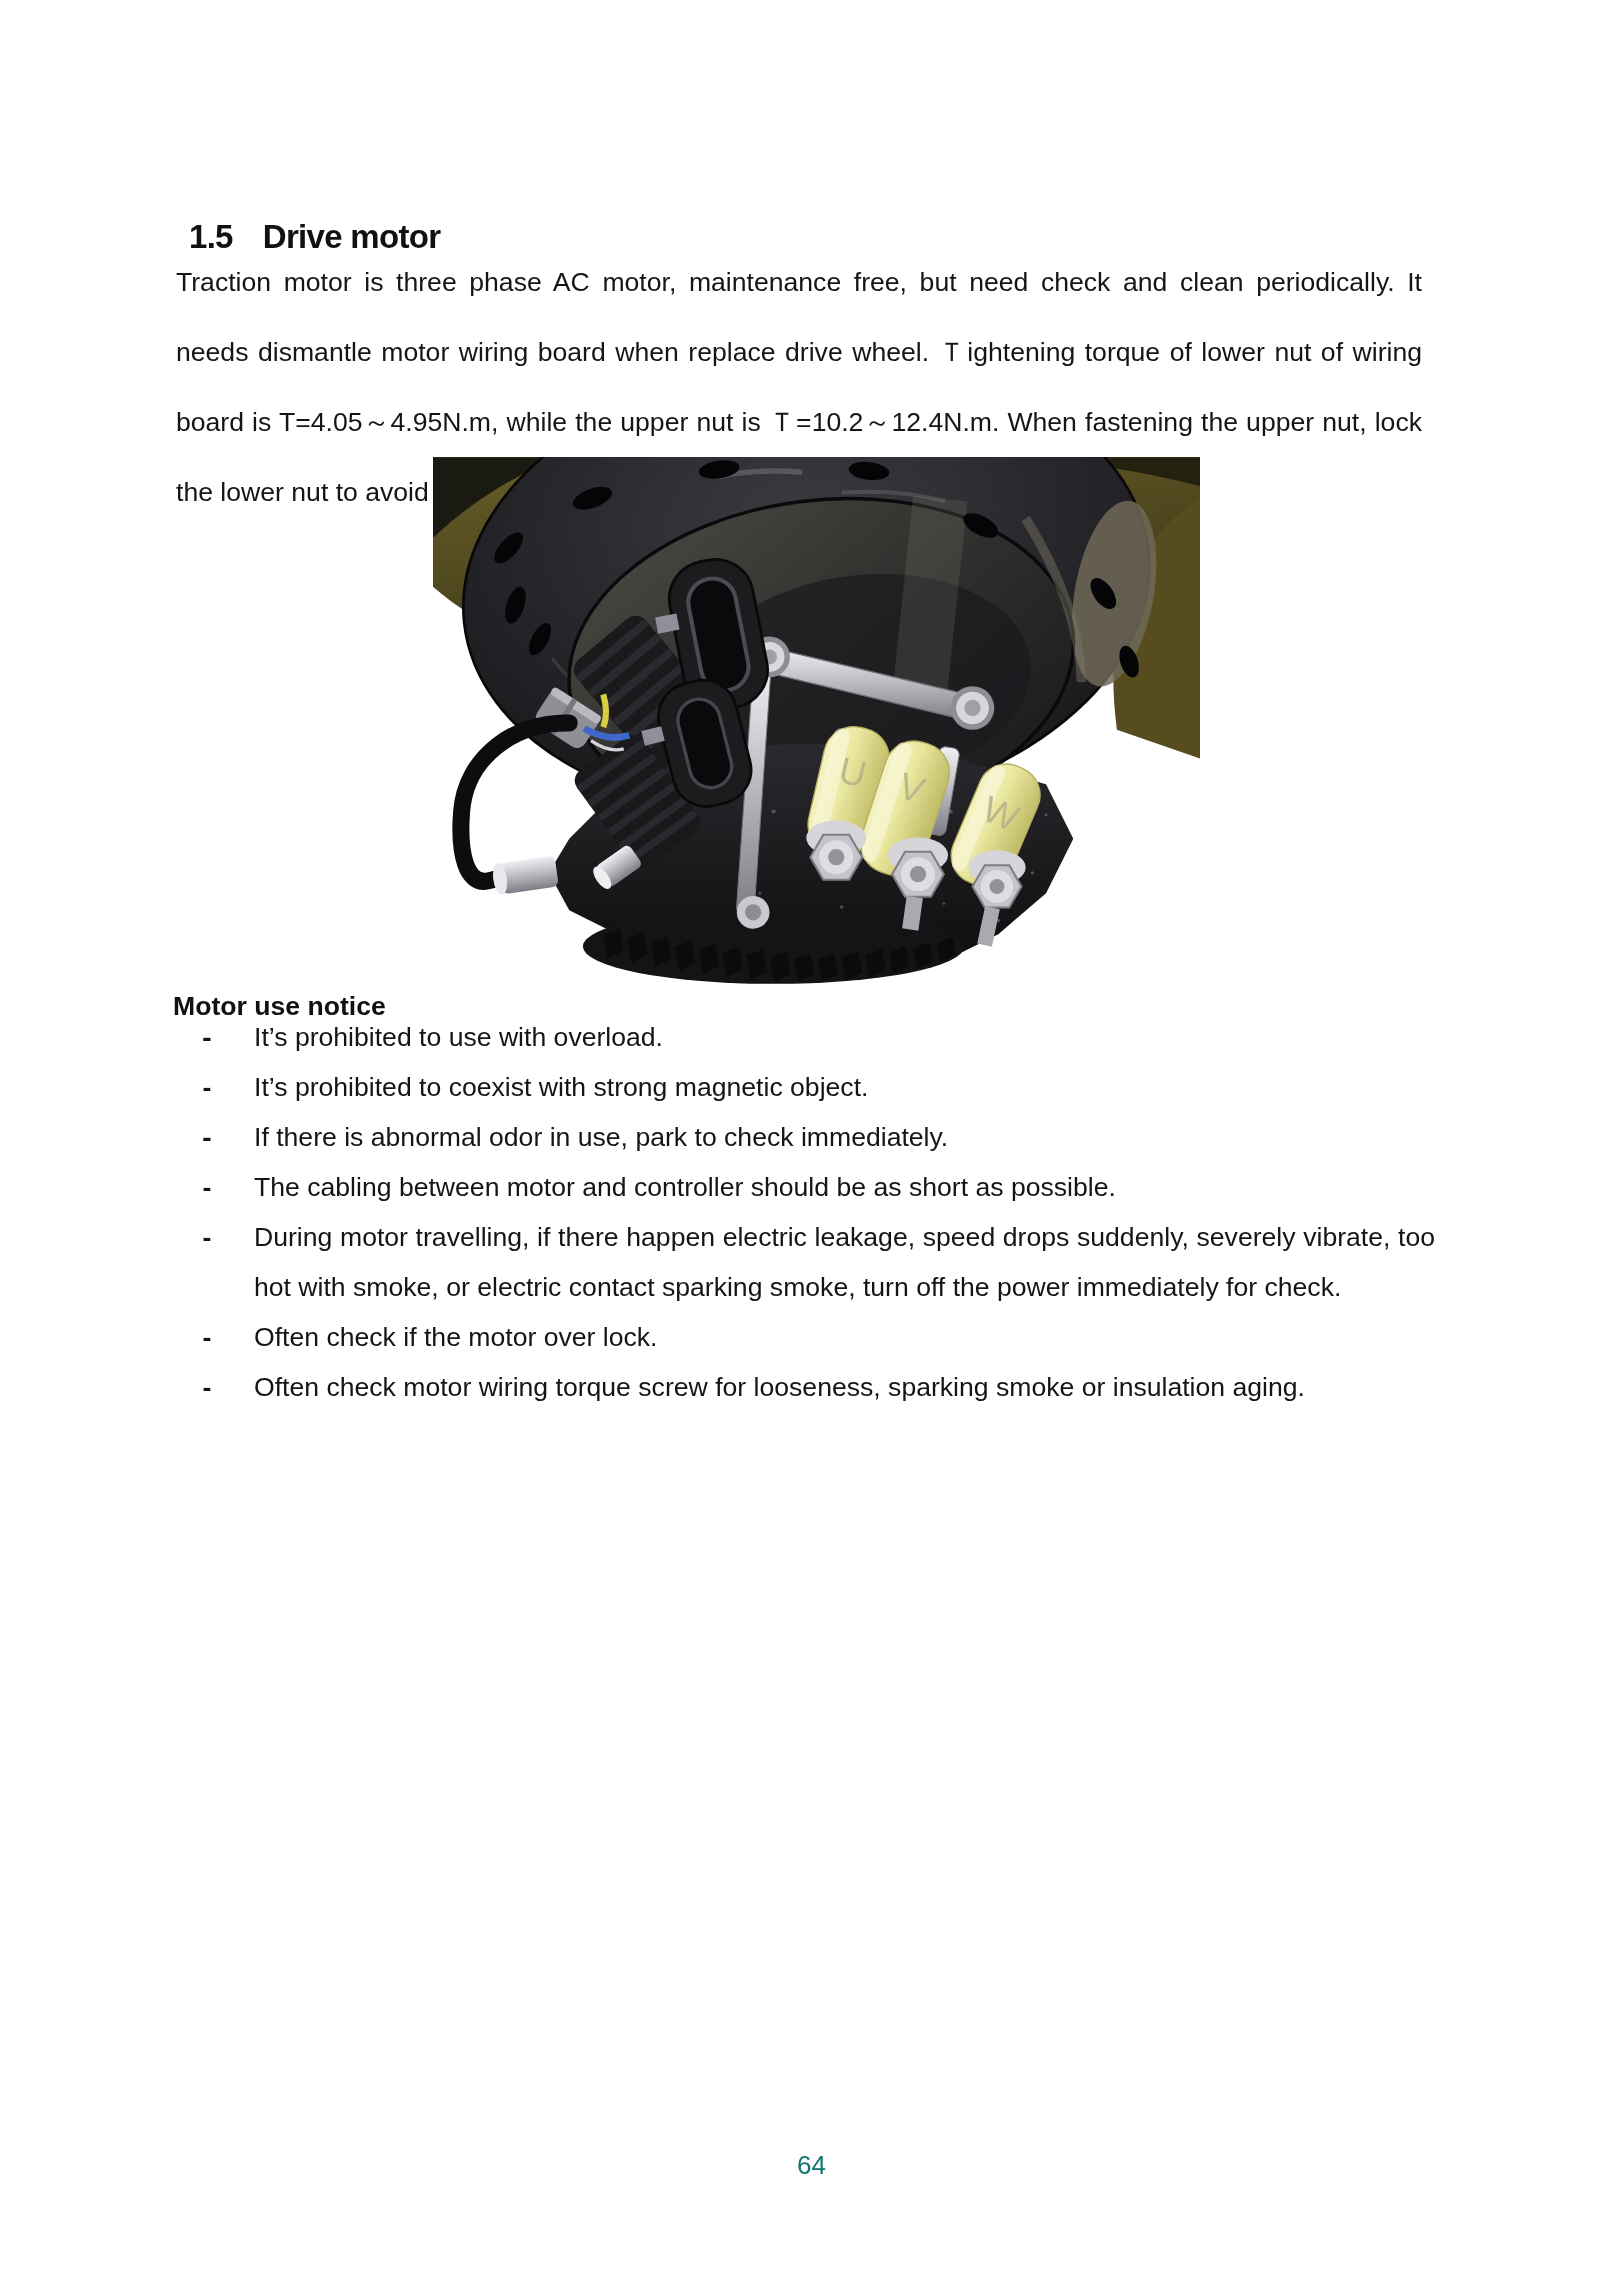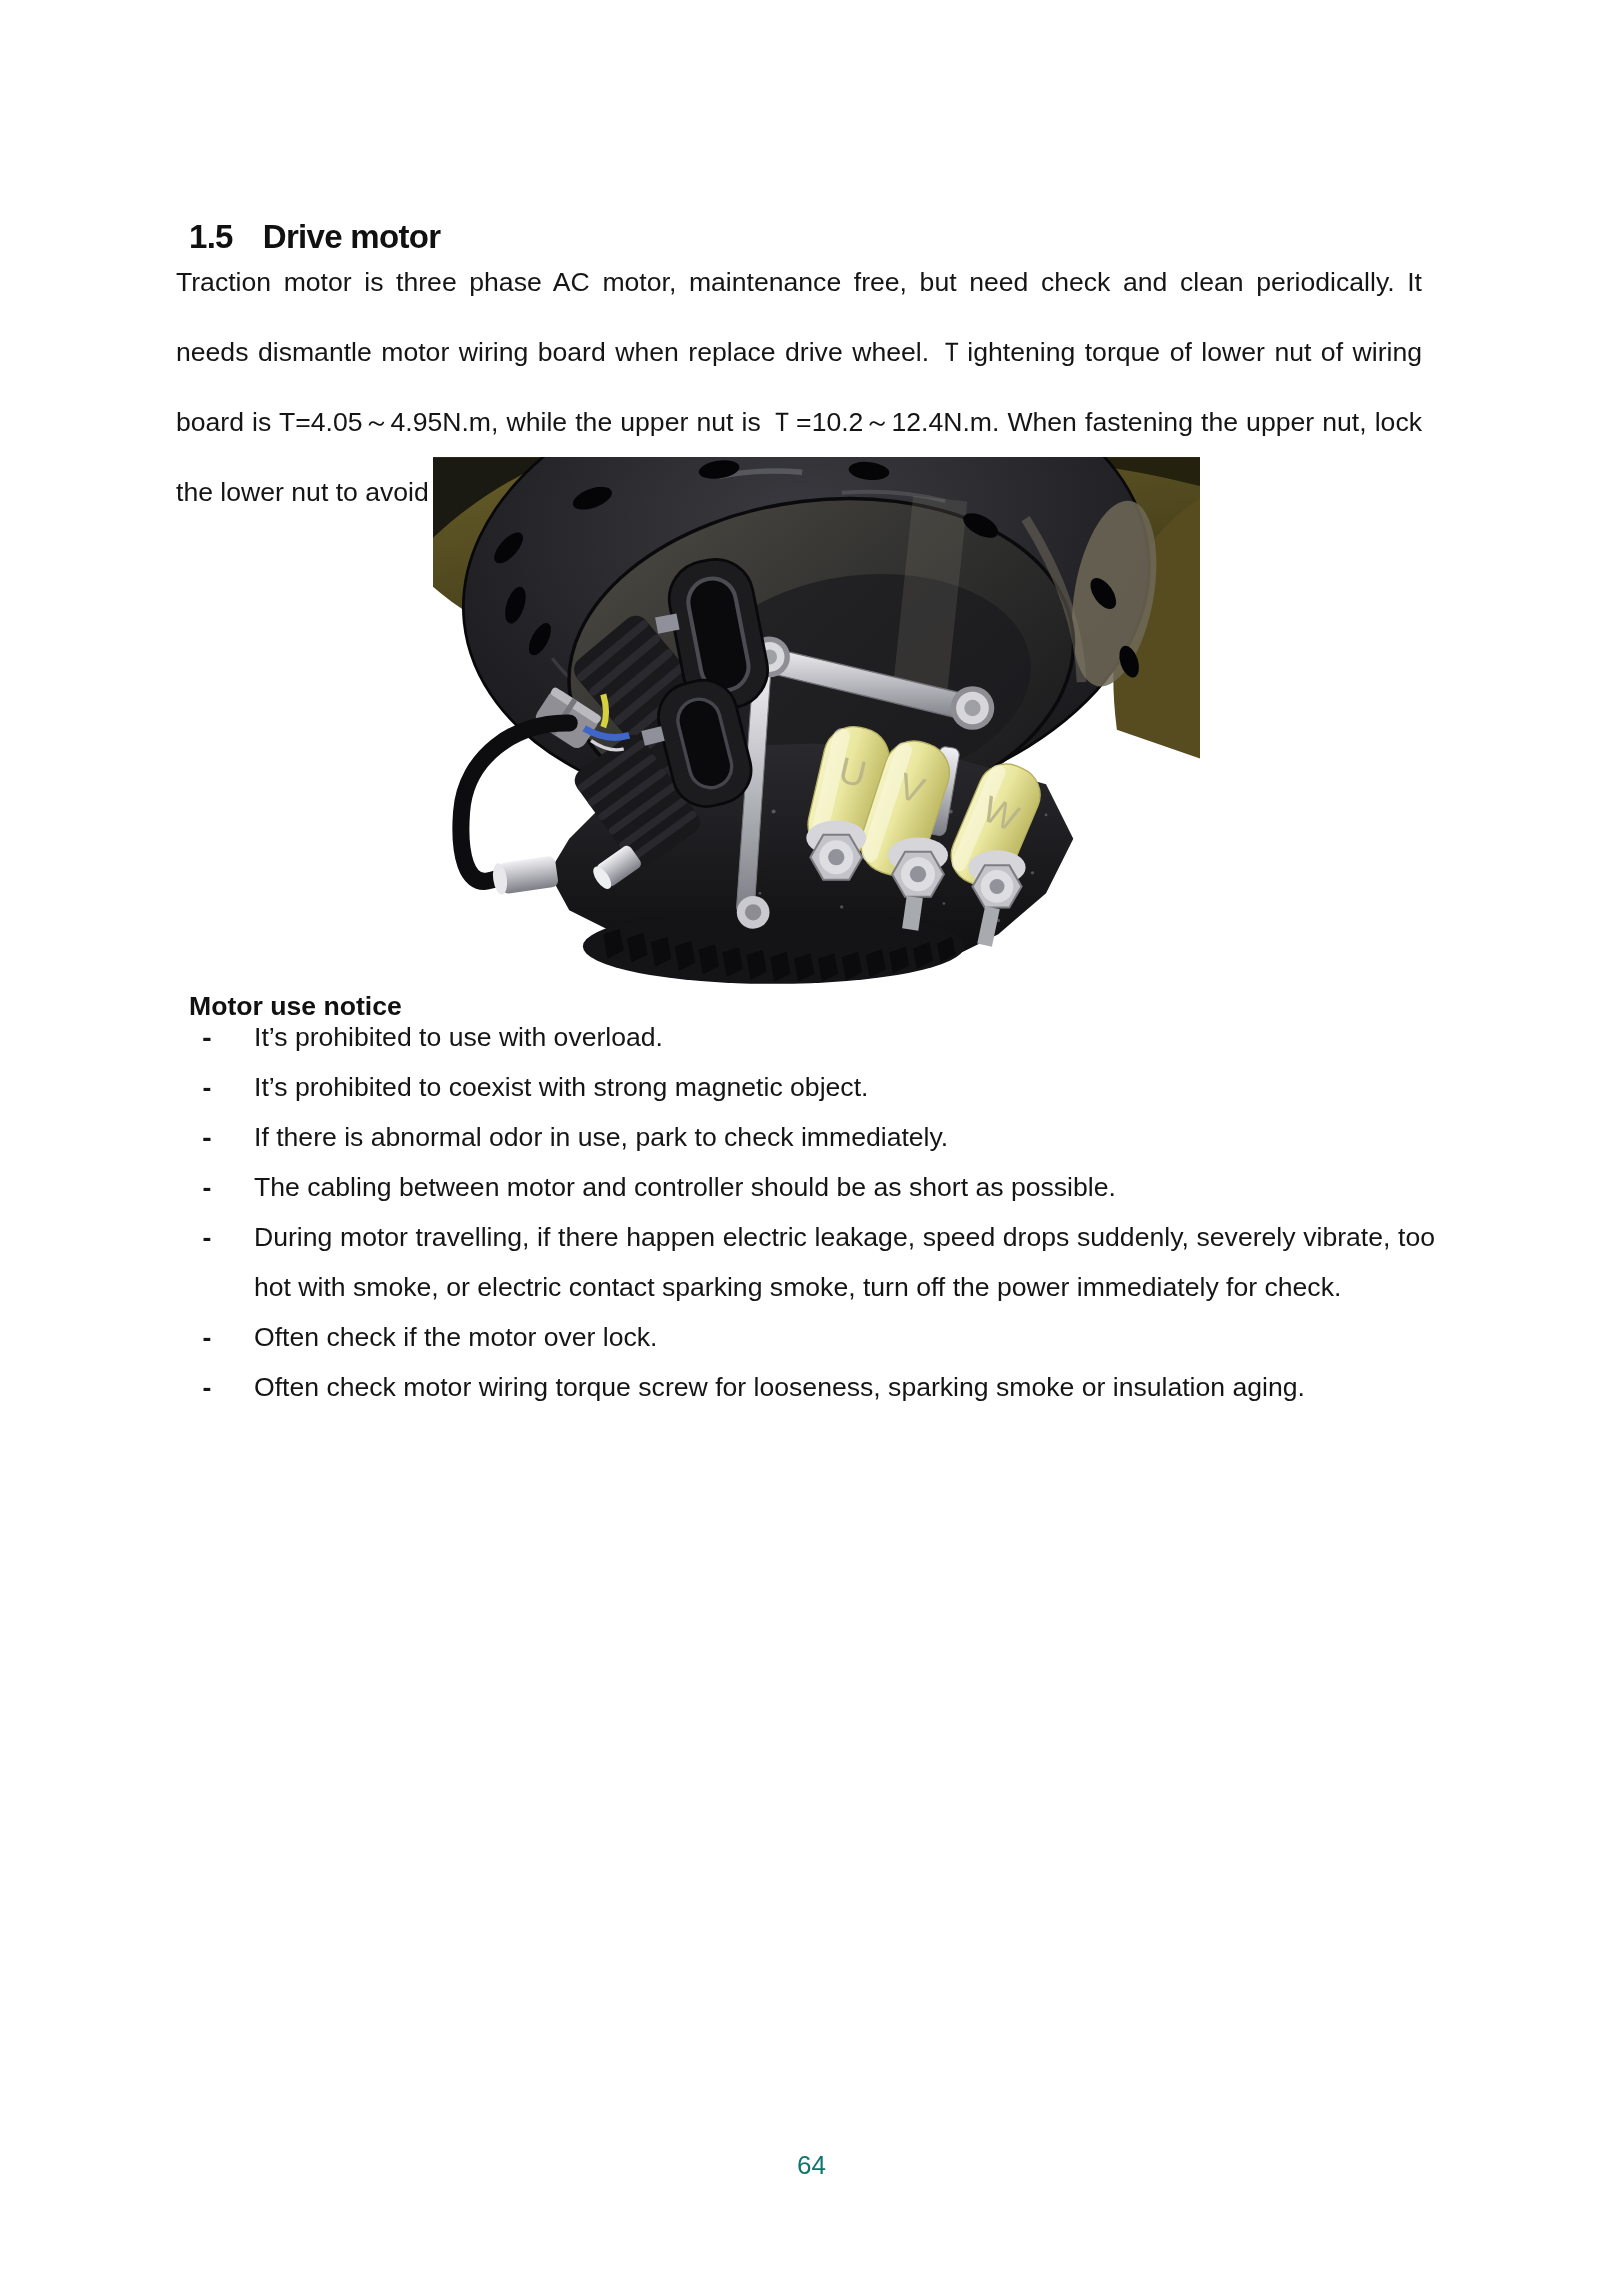--- a/index.html
+++ b/index.html
@@ -20,21 +20,21 @@
   .intro{
     position:absolute;left:176px;top:247px;width:1246px;
     font-size:26.6px;line-height:70px;
     text-align:justify;margin:0;color:#151515;
   }
   .figure{
     position:absolute;left:433px;top:457px;width:767px;height:534px;margin:0;
   }
   .figure svg{display:block;}
   .notice-head{
-    position:absolute;left:189px;top:993px;
+    position:absolute;left:173px;top:993px;
     font-size:26.6px;font-weight:bold;line-height:27px;margin:0;color:#111;
   }
   .notice-list{
     position:absolute;left:189px;top:1012px;width:1246px;
     list-style:none;margin:0;padding:0;
   }
   .notice-list li{
     position:relative;
     padding-left:65px;
     font-size:26.6px;line-height:50px;

